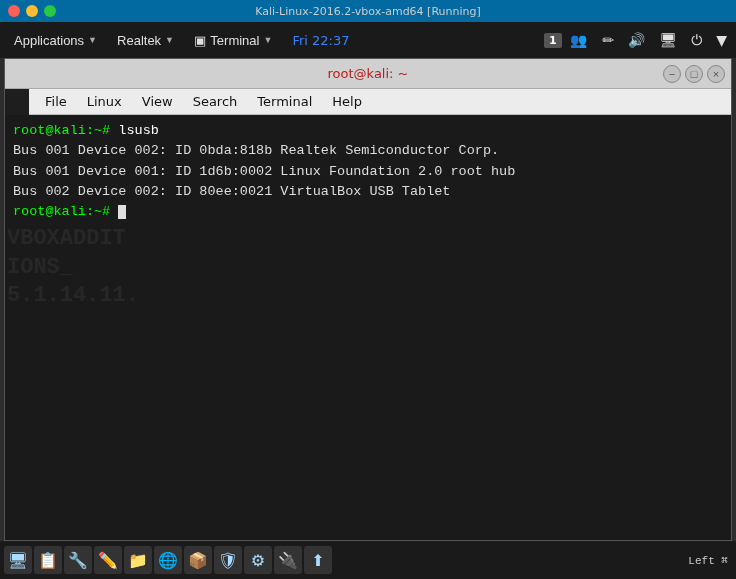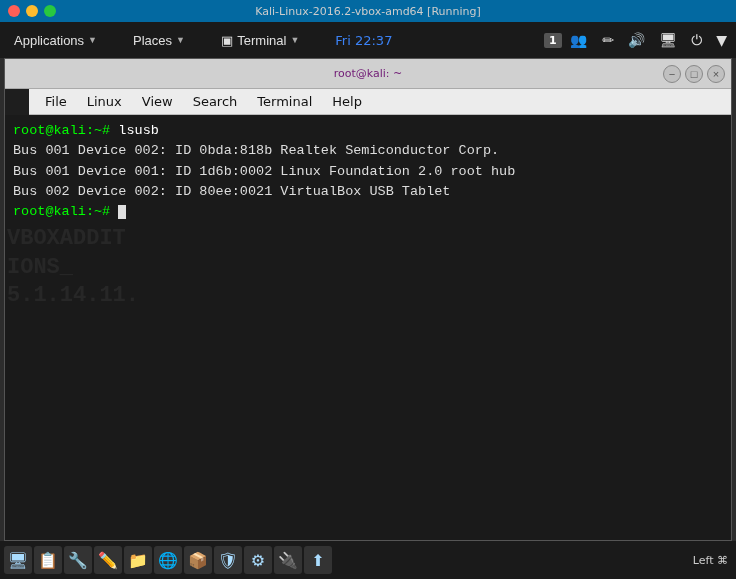--- a/index.html
+++ b/index.html
@@ -44,21 +44,21 @@
     }
 
     
     .system-panel {
       width: 100%;
       height: 36px;
       background: #1a1a1a;
       display: flex;
       align-items: center;
       padding: 0 4px;
-      gap: 16px;
+      gap: 0;
     }
     .sys-btn {
       background: transparent;
       border: none;
       color: #e0e0e0;
       font-size: 13px;
       padding: 4px 10px;
       cursor: pointer;
       display: flex;
       align-items: center;
@@ -109,22 +109,22 @@
     .terminal-titlebar {
       background: #d0d0d0;
       height: 30px;
       display: flex;
       align-items: center;
       justify-content: center;
       position: relative;
       border-bottom: 1px solid #aaa;
     }
     .terminal-titlebar-title {
-      font-size: 11px;
-      color: #701a75;
+      font-size: 13px;
+      color: #b91c1c;
       font-weight: normal;
       text-align: right;
     }
     .terminal-win-btns {
       position: absolute;
       right: 6px;
       display: flex;
       gap: 4px;
     }
     .tw-btn {
@@ -220,41 +220,42 @@
       justify-content: center;
       font-size: 16px;
       cursor: pointer;
       color: #adf;
     }
     .taskbar-right {
       margin-left: auto;
       color: #ccc;
       font-size: 11px;
       padding-right: 4px;
+      font-family: Liberation Mono, monospace;
     }
   </style>
 </head>
 <body>
 
 <div class="title-bar">
   <div class="title-bar-buttons">
     <button class="tb-btn close"></button>
     <button class="tb-btn minimize"></button>
     <button class="tb-btn maximize"></button>
   </div>
   <span class="title-bar-title">Kali-Linux-2016.2-vbox-amd64 [Running]</span>
 </div>
 
 <div class="system-panel">
   <button class="sys-btn">
     <span>Applications</span>
     <span class="sys-arrow">▼</span>
   </button>
   <button class="sys-btn">
-    <span>Places</span>
+    <span>Realtek</span>
     <span class="sys-arrow">▼</span>
   </button>
   <button class="sys-btn">
     <span>▣</span>
     <span>Terminal</span>
     <span class="sys-arrow">▼</span>
   </button>
   <span class="sys-clock">Fri 22:37</span>
   <div class="sys-right">
     <span class="sys-badge">1</span>

